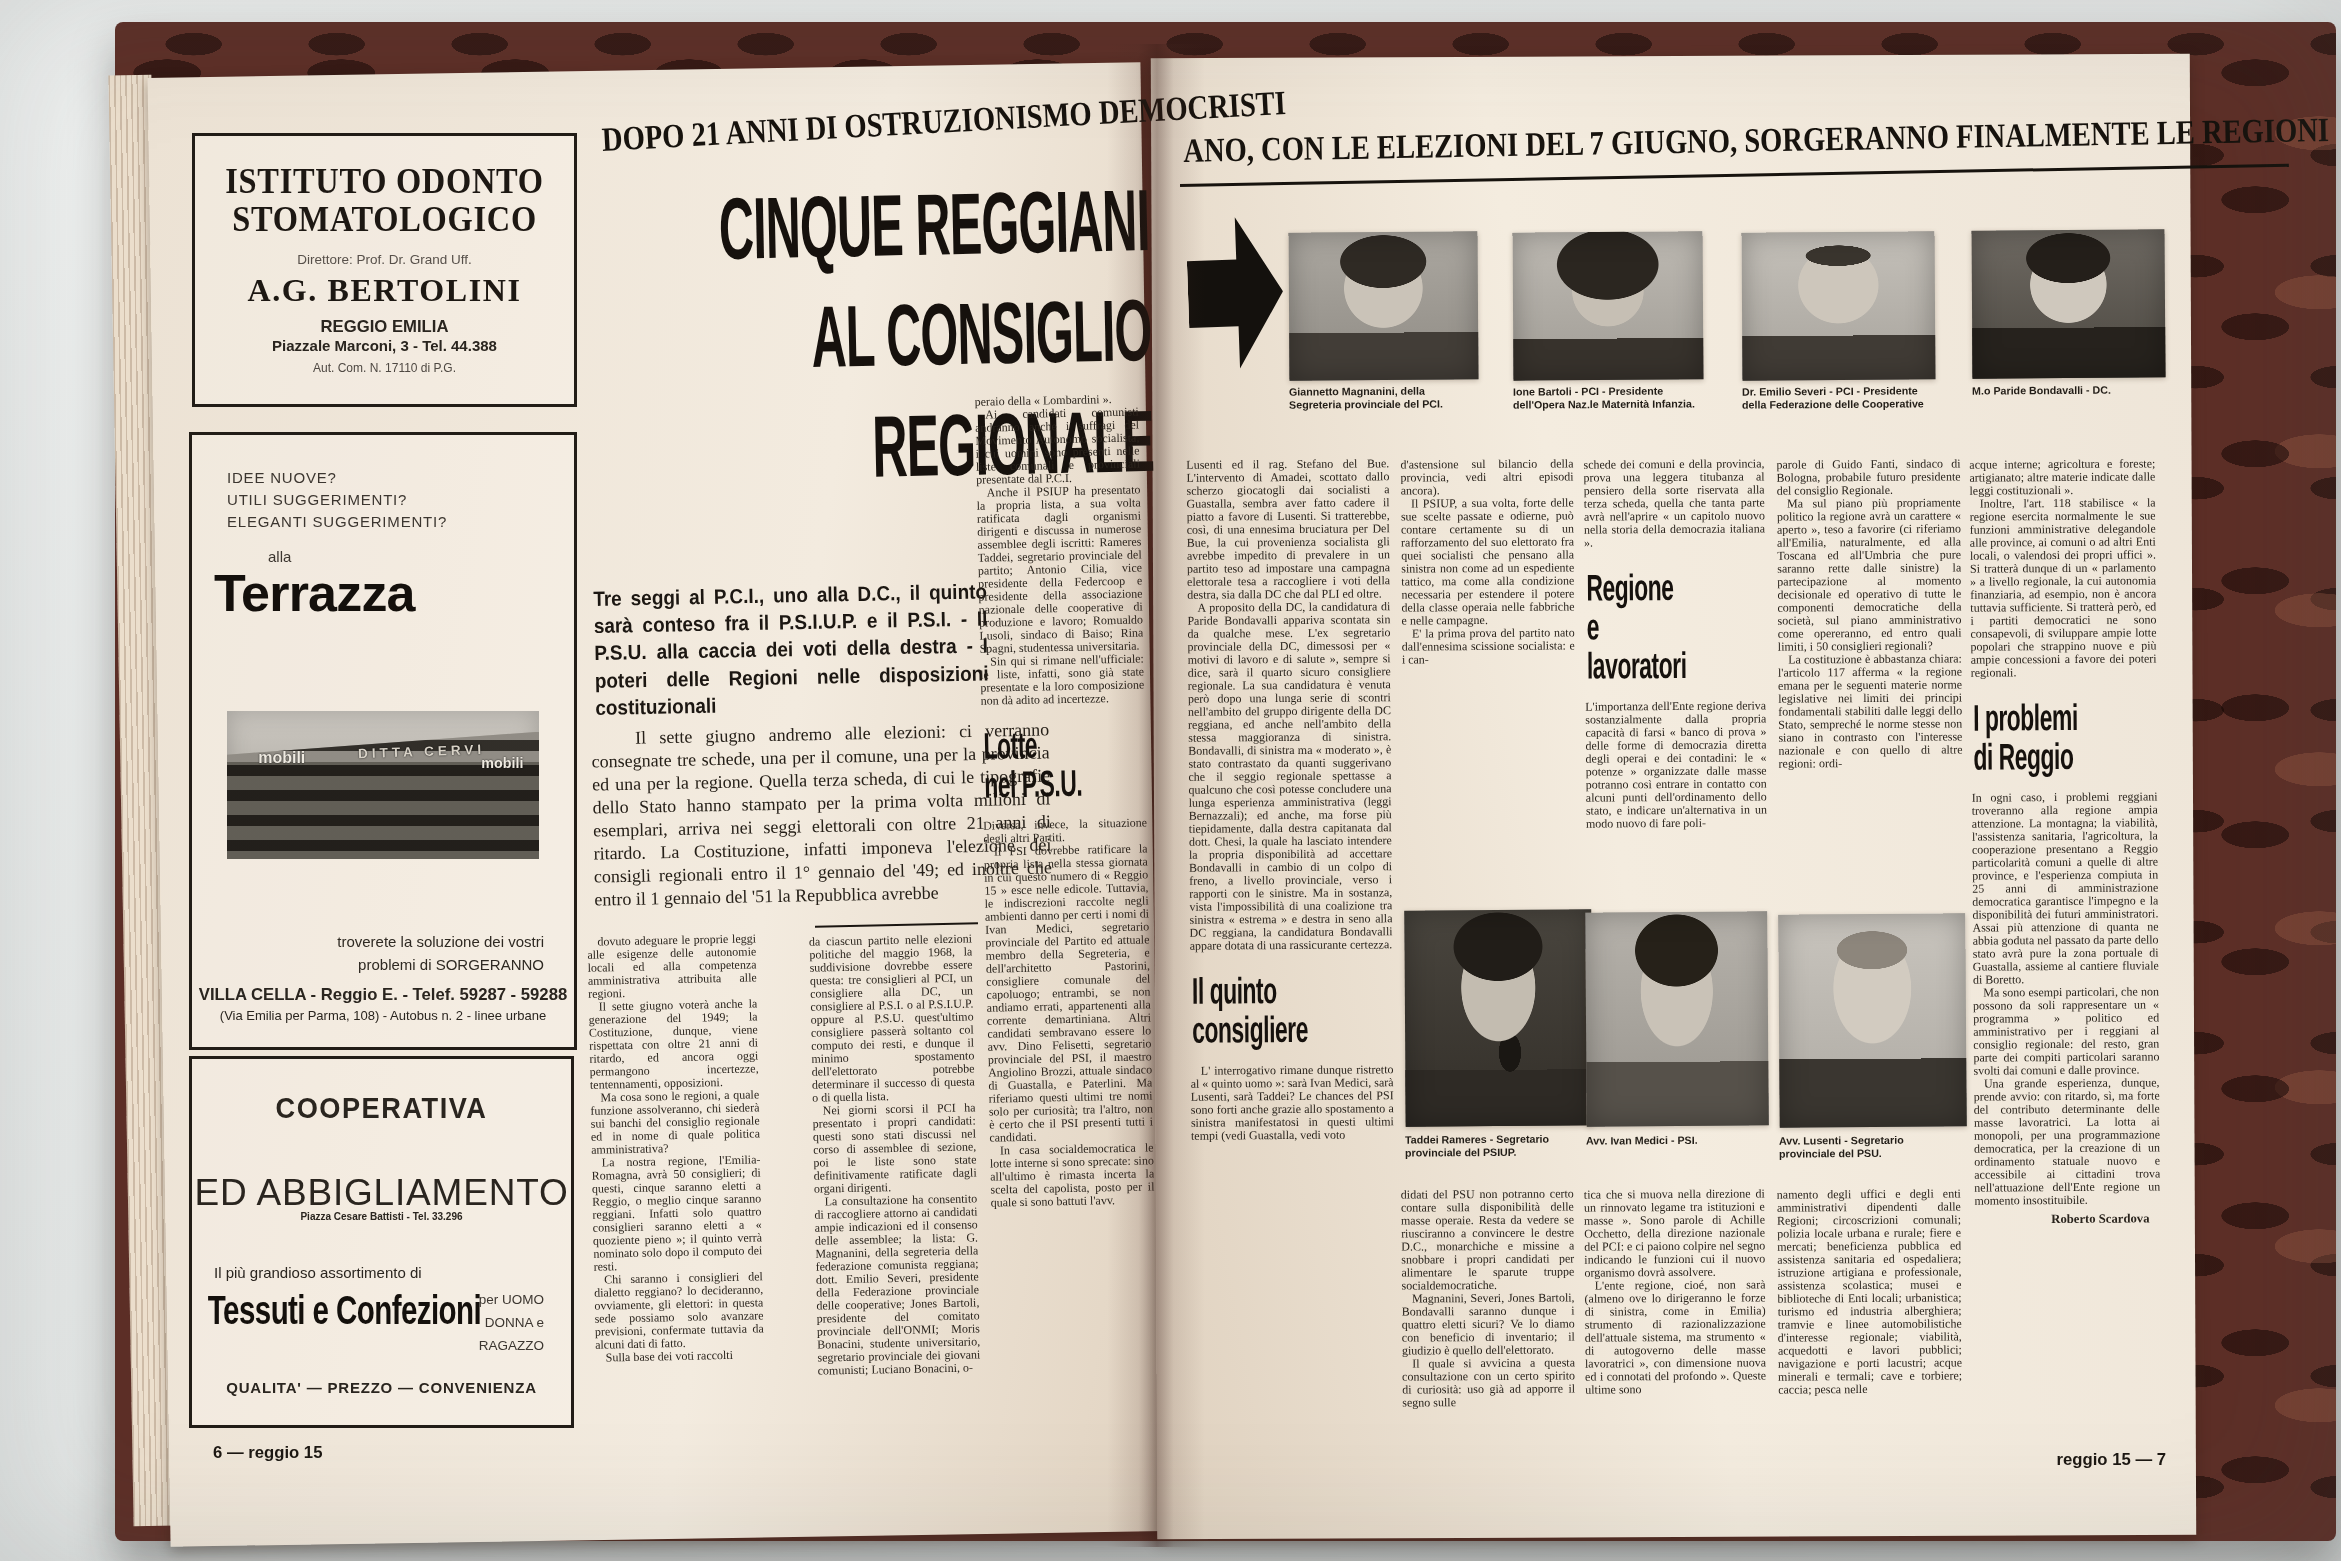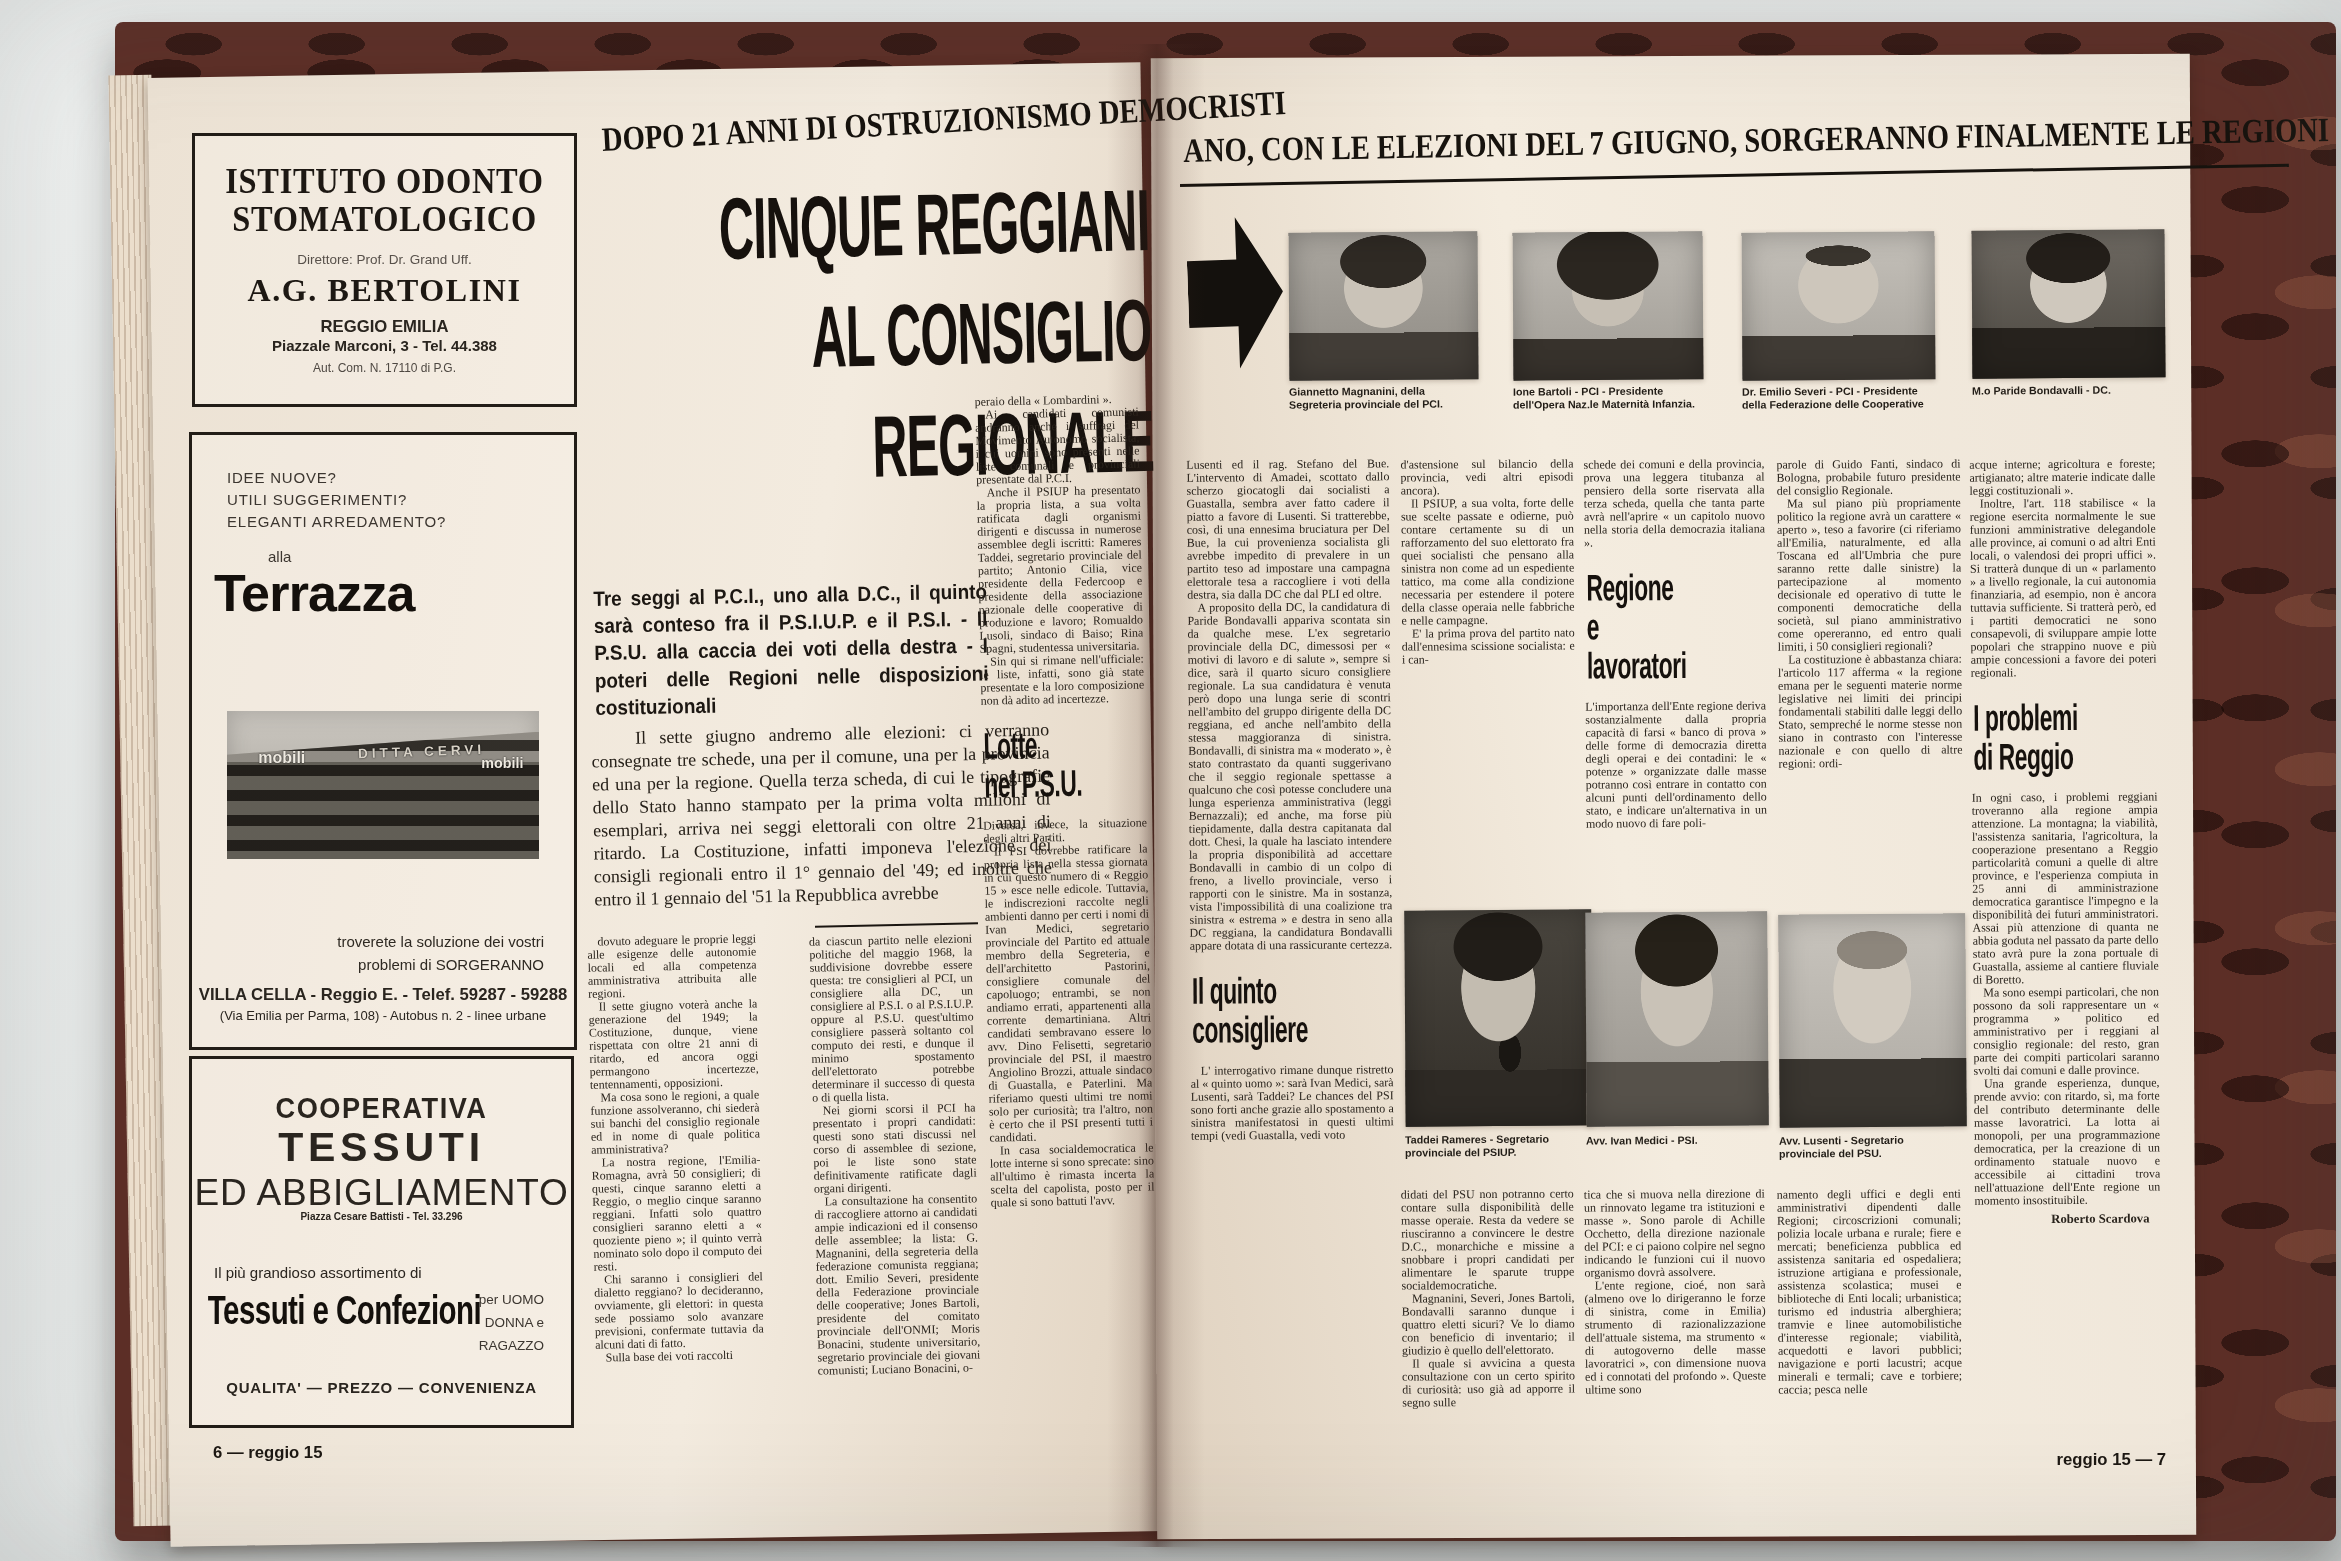--- a/index.html
+++ b/index.html
@@ -135,41 +135,40 @@
     <div class="c ad-serif odo-name" style="top:136px;">A.G. BERTOLINI</div>
     <div class="c ad-sans odo-city" style="top:181px;">REGGIO EMILIA</div>
     <div class="c ad-sans odo-addr" style="top:201px;">Piazzale Marconi, 3 - Tel. 44.388</div>
     <div class="c ad-sans odo-aut" style="top:225px;">Aut. Com. N. 17110 di P.G.</div>
   </div>
 
   <div class="ad" style="left:189px;top:432px;width:382px;height:612px;">
     <div class="ad-sans cervi-q" style="position:absolute;left:35px;top:32px;">
       <div>IDEE NUOVE?</div>
       <div>UTILI SUGGERIMENTI?</div>
-      <div>ELEGANTI ARREDAMENTO?</div>
+      <div>ELEGANTI SUGGERIMENTI?</div>
     </div>
     <div class="ad-sans cervi-alla" style="position:absolute;left:76px;top:113px;">alla</div>
     <div class="cervi-n1" style="position:absolute;left:22px;top:128px;">Terrazza</div>
     <div class="bphoto" style="left:35px;top:276px;width:312px;height:148px;">
       <div class="bldg"></div>
       <div class="bsign" style="left:10%;top:26%;font-size:16px;">mobili</div>
       <div class="bsign" style="left:42%;top:22%;font-size:13.5px;letter-spacing:4px;color:#d8d2c7;transform:rotate(-2deg);">DITTA CERVI</div>
       <div class="bsign" style="right:5%;top:30%;font-size:14.3px;">mobili</div>
     </div>
     <div class="ad-sans cervi-promo" style="position:absolute;right:30px;top:496px;">
       <div>troverete la soluzione dei vostri</div>
       <div>problemi di SORGERANNO</div>
     </div>
     <div class="c ad-sans cervi-addr" style="top:550px;">VILLA CELLA - Reggio E. - Telef. 59287 - 59288</div>
     <div class="c ad-sans cervi-via" style="top:573px;">(Via Emilia per Parma, 108) - Autobus n. 2 - linee urbane</div>
   </div>
 
   <div class="ad" style="left:189px;top:1056px;width:379px;height:366px;">
     <div class="c ad-sans tes-l1" style="top:33px;">COOPERATIVA</div>
-    <div class="c ad-sans tes-l2" style="top:65px;">TESSUTI</div>
     <div class="c ad-sans tes-l3" style="top:113px;">ED ABBIGLIAMENTO</div>
     <div class="c ad-sans tes-addr" style="top:152px;">Piazza Cesare Battisti - Tel. 33.296</div>
     <div class="ad-sans tes-promo" style="position:absolute;left:0;top:205px;">Il più grandioso assortimento di</div>
     <div class="tes-prod" style="position:absolute;left:0;top:228px;">Tessuti e Confezioni</div>
     <div class="ad-sans tes-for" style="position:absolute;right:27px;top:230px;">
       <div>per UOMO</div>
       <div>DONNA e</div>
       <div>RAGAZZO</div>
     </div>
     <div class="c ad-sans tes-slogan" style="top:320px;">QUALITA' — PREZZO — CONVENIENZA</div>

